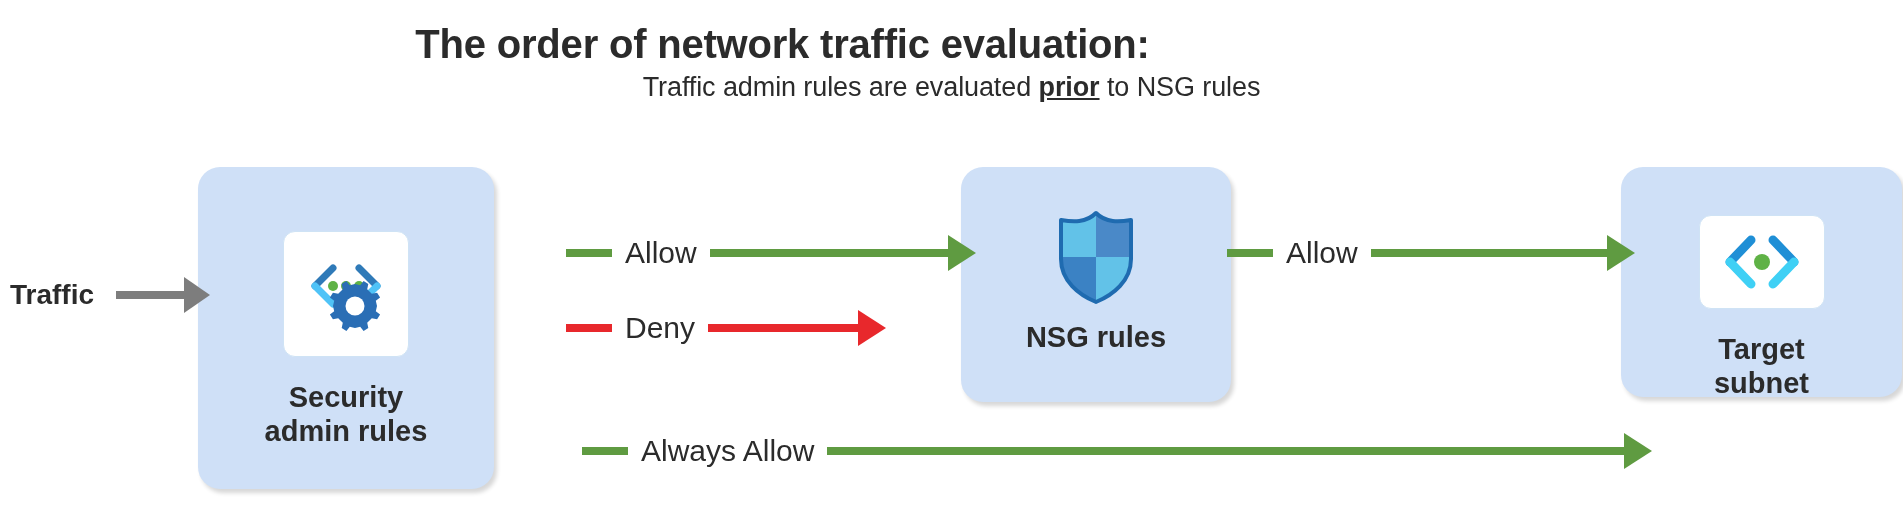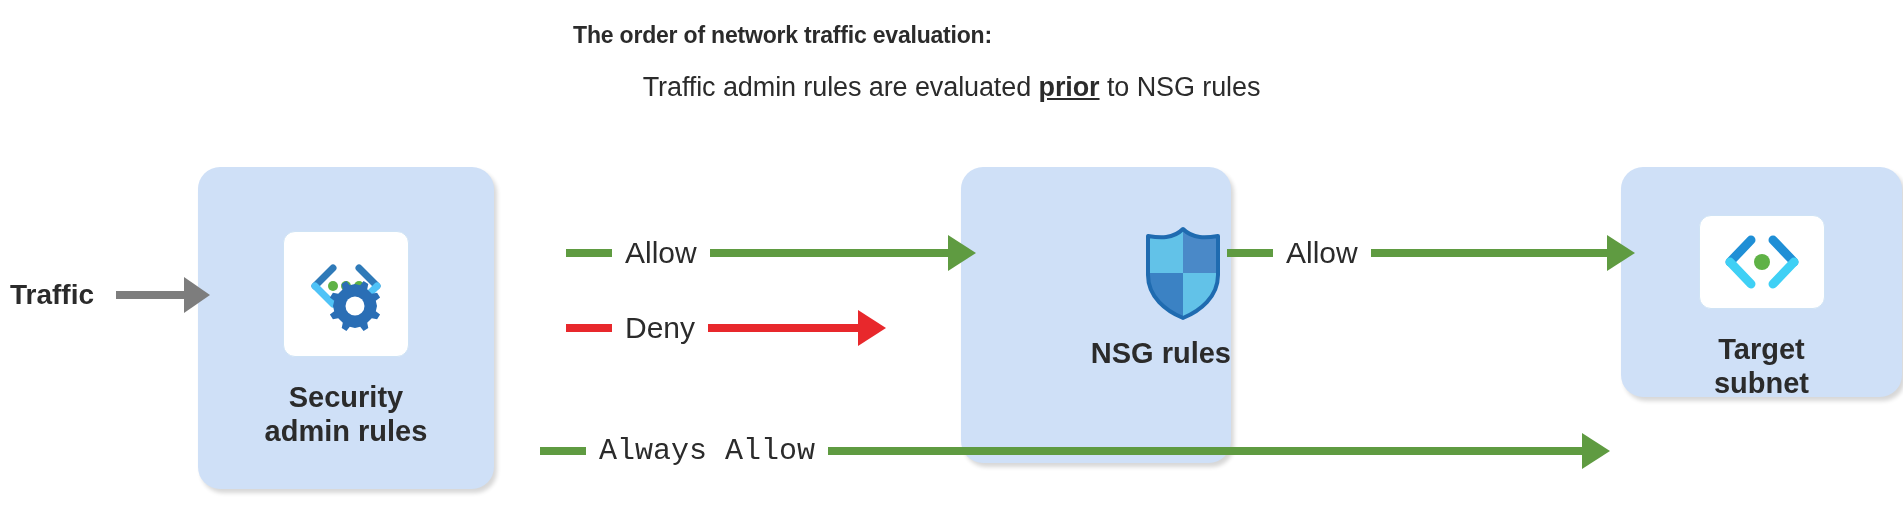--- a/index.html
+++ b/index.html
@@ -22,21 +22,21 @@
     overflow: hidden;
   }
 
   
   .title {
     position: absolute;
     left: 0;
     top: 22px;
     width: 1565px;
     text-align: center;
-    font-size: 23px;
+    font-size: 40px;
     font-weight: bold;
     color: #2b2b2b;
     letter-spacing: -0.2px;
   }
   .subtitle {
     position: absolute;
     left: 0;
     top: 72px;
     width: 1903px;
     text-align: center;
@@ -72,23 +72,22 @@
     left: 198px;
     top: 167px;
     width: 296px;
     height: 322px;
     padding-top: 64px;
   }
   #node-nsg {
     left: 961px;
     top: 167px;
     width: 270px;
-    height: 296px;
-    padding-top: 58px;
-    align-items: flex-end;
+    height: 235px;
+    padding-top: 42px;
   }
   #node-target {
     left: 1621px;
     top: 167px;
     width: 281px;
     height: 230px;
     padding-top: 48px;
   }
 
   
@@ -169,24 +168,23 @@
     left: 566px;
     top: 305px;
     width: 320px;
   }
   #conn-allow-2 {
     left: 1227px;
     top: 230px;
     width: 408px;
   }
   #conn-always-allow {
-    left: 540px;
+    left: 582px;
     top: 428px;
     width: 1070px;
-    font-family: Liberation Mono, monospace;
   }
 </style>
 </head>
 <body>
 
 <div id="canvas">
 
   <div class="title">The order of network traffic evaluation:</div>
 
   <div class="subtitle">

